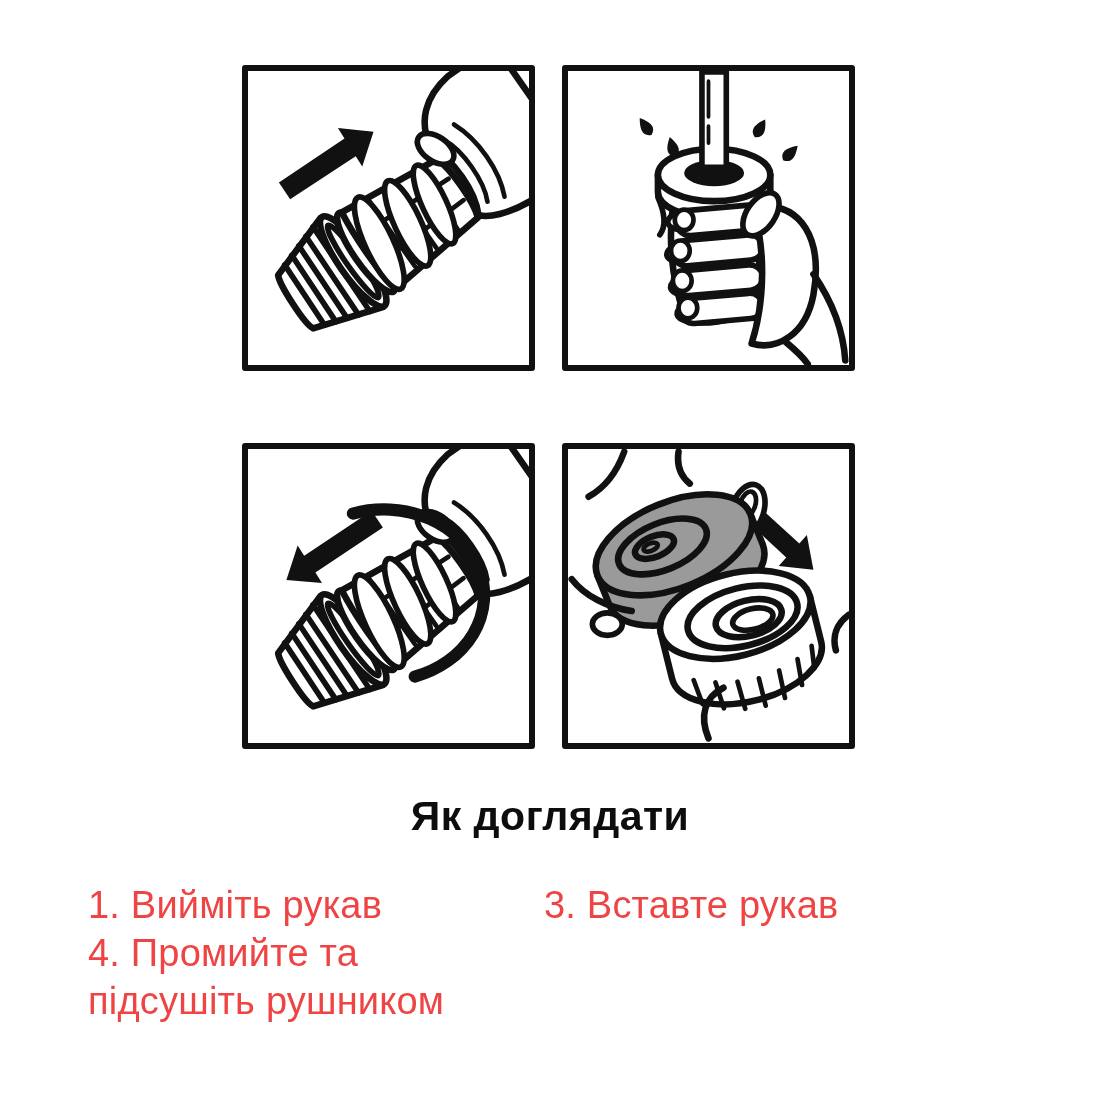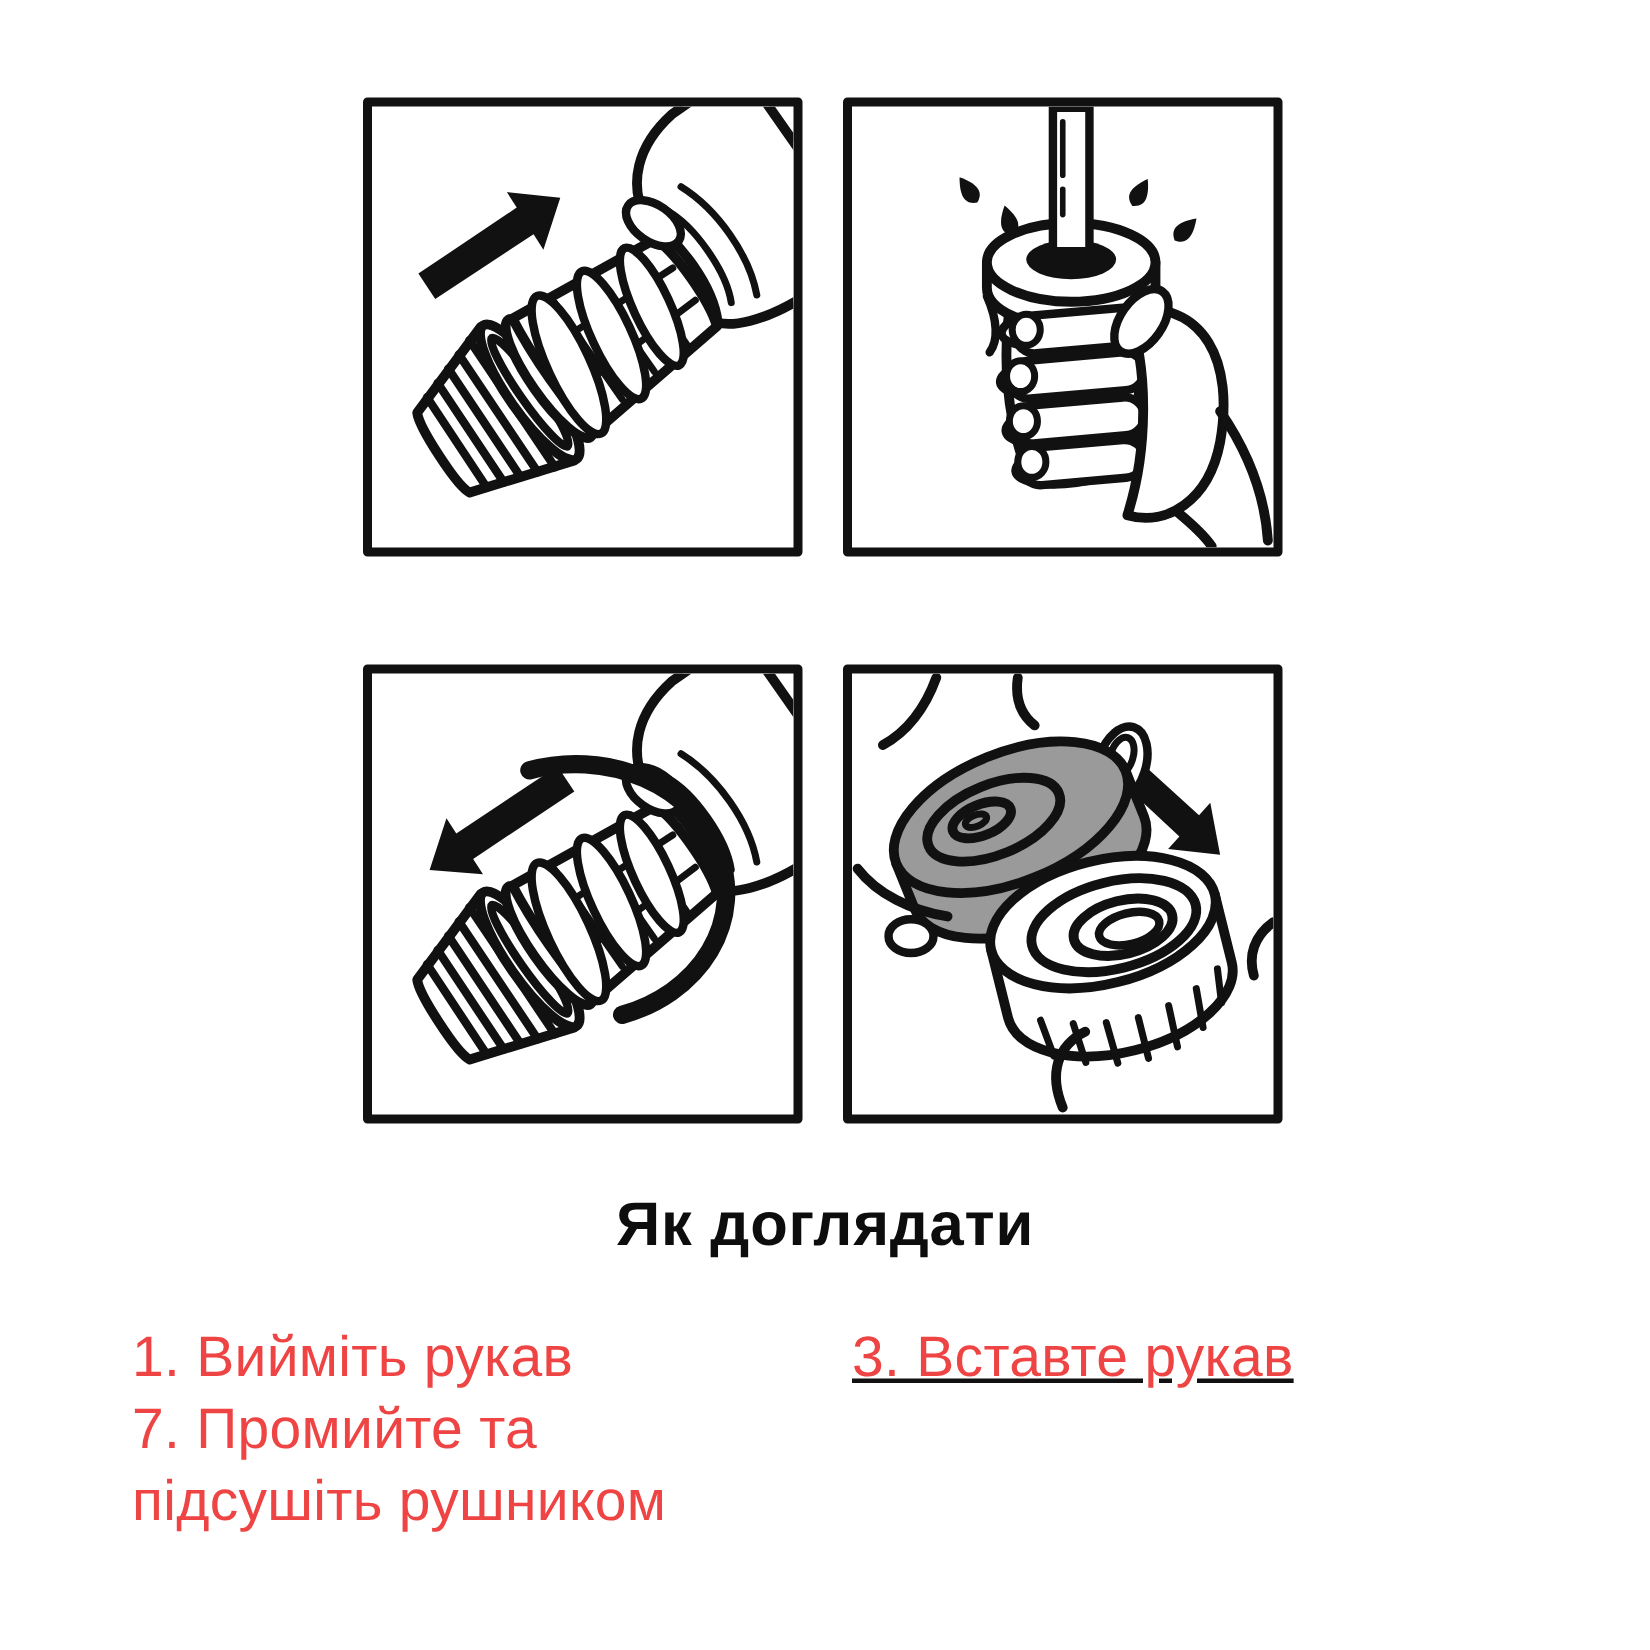--- a/index.html
+++ b/index.html
@@ -17,21 +17,21 @@
   #panel-2{left:562px;top:65px}
   #panel-3{left:242px;top:443px}
   #panel-4{left:562px;top:443px}
   .title{
     position:absolute;left:0;top:793px;width:1100px;margin:0;
     text-align:center;font-size:41px;font-weight:700;color:#0d0d0d;
     letter-spacing:0.5px;
   }
   .steps-col{position:absolute;top:881px;margin:0;}
   #steps-left{left:88px;width:470px;}
-  #steps-right{left:568px;width:510px;text-decoration:underline;}
+  #steps-right{left:544px;width:510px;}
   .step{
     margin:0;font-size:38px;line-height:48px;font-weight:300;
     color:#ef4444;white-space:pre-line;letter-spacing:0.2px;
   }
   .ink{stroke:#111;stroke-linecap:round;stroke-linejoin:round;fill:none;}
   .fillw{fill:#fff;}
   .fillb{fill:#111;stroke:none;}
   .fillg{fill:#9a9a9a;}
 </style>
 </head>
@@ -149,19 +149,19 @@
     </g>
     <path class="ink" stroke-width="7" d="M150,302 C140,278 146,258 166,248"></path>
     <path class="ink" stroke-width="7" d="M300,170 C286,180 282,194 286,208"></path>
   </svg>
 </div>
 
 <h1 class="title">Як доглядати</h1>
 
 <div class="steps-col" id="steps-left">
   <p class="step">1. Вийміть рукав</p>
-  <p class="step">7. Промийте та
+  <p class="step">4. Промийте та
 підсушіть рушником</p>
 </div>
 
 <div class="steps-col" id="steps-right">
   <p class="step">3. Вставте рукав</p>
 </div>
 
 </body></html>

